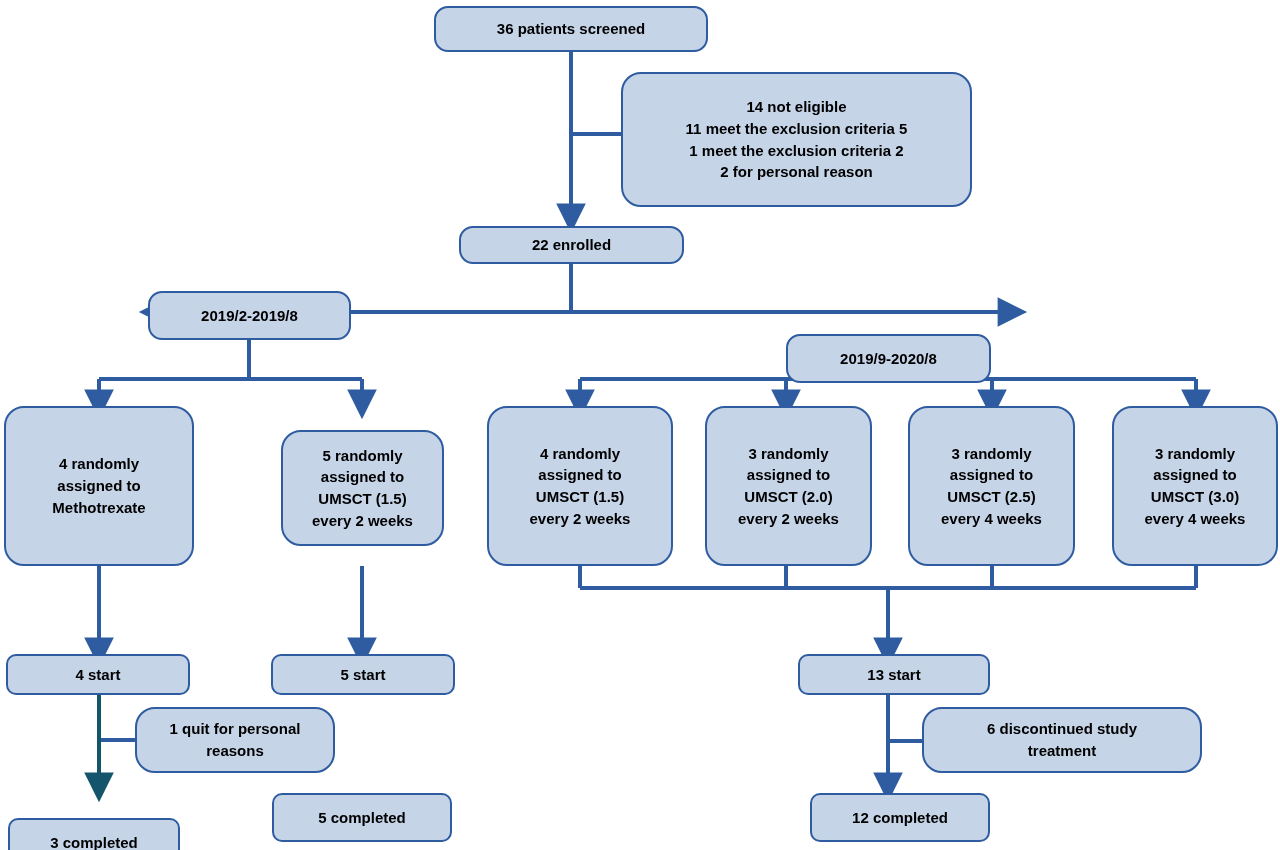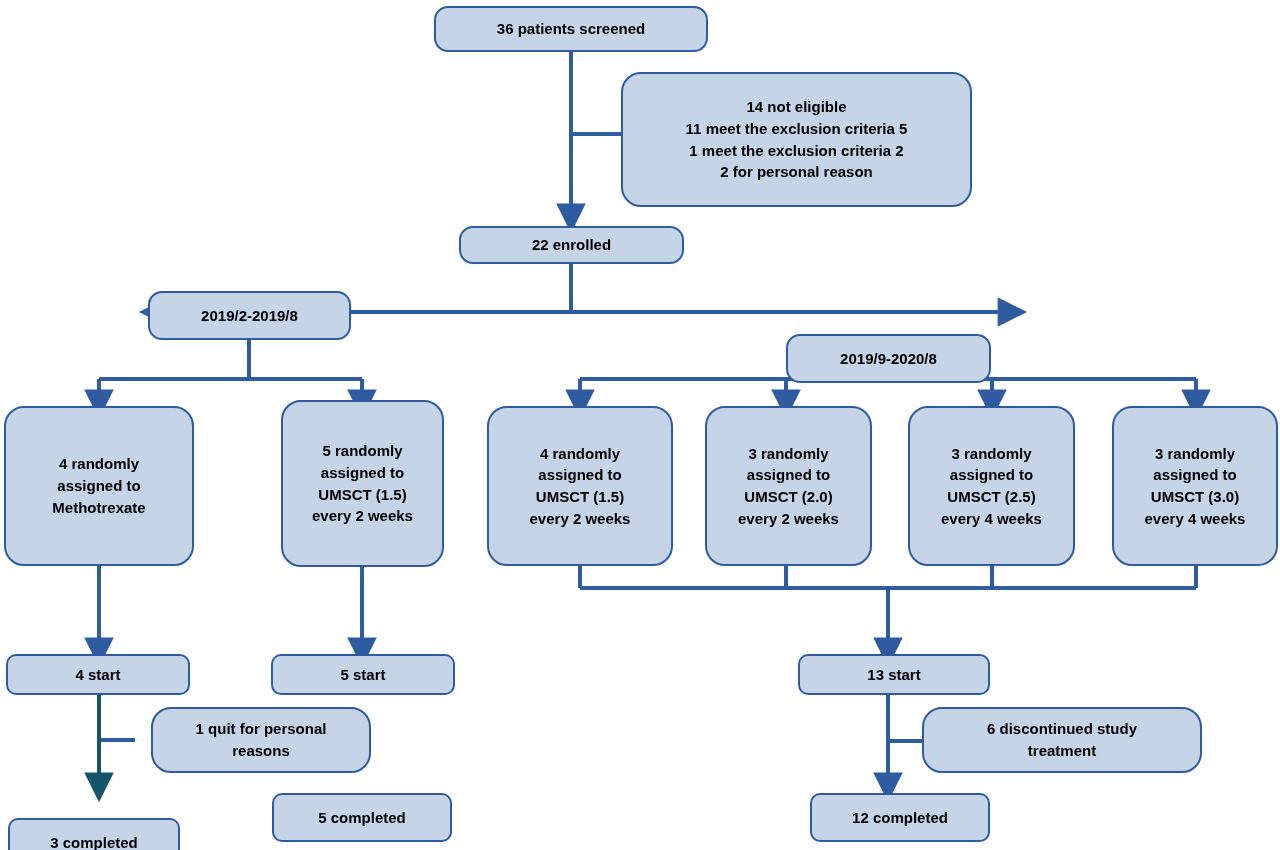--- a/index.html
+++ b/index.html
@@ -132,21 +132,21 @@
   <div class="node" style="left:786px; top:291px; width:205px; height:49px;margin-top:43px;">
     <span class="txt">2019/9-2020/8</span>
   </div>
 
   <div class="node big-radius" style="left:4px; top:406px; width:190px; height:160px;">
     <span class="txt">4 randomly
 assigned to
 Methotrexate</span>
   </div>
 
-  <div class="node big-radius" style="left:281px; top:400px; width:163px; height:167px;justify-content:center;">
+  <div class="node big-radius" style="left:281px; top:430px; width:163px; height:116px;justify-content:center;">
     <span class="txt">5 randomly
 assigned to
 UMSCT (1.5)
 every 2 weeks</span>
   </div>
 
   <div class="node big-radius" style="left:487px; top:406px; width:186px; height:160px;">
     <span class="txt">4 randomly
 assigned to
 UMSCT (1.5)
@@ -179,21 +179,21 @@
   </div>
 
   <div class="node small-radius" style="left:271px; top:654px; width:184px; height:41px;">
     <span class="txt">5 start</span>
   </div>
 
   <div class="node small-radius" style="left:798px; top:654px; width:192px; height:41px;">
     <span class="txt">13 start</span>
   </div>
 
-  <div class="node big-radius" style="left:135px; top:707px; width:220px; height:66px;margin-left:16px;">
+  <div class="node big-radius" style="left:135px; top:707px; width:200px; height:66px;">
     <span class="txt">1 quit for personal
 reasons</span>
   </div>
 
   <div class="node big-radius" style="left:922px; top:707px; width:280px; height:66px;">
     <span class="txt">6 discontinued study
 treatment</span>
   </div>
 
   <div class="node small-radius" style="left:8px; top:818px; width:172px; height:49px;">

